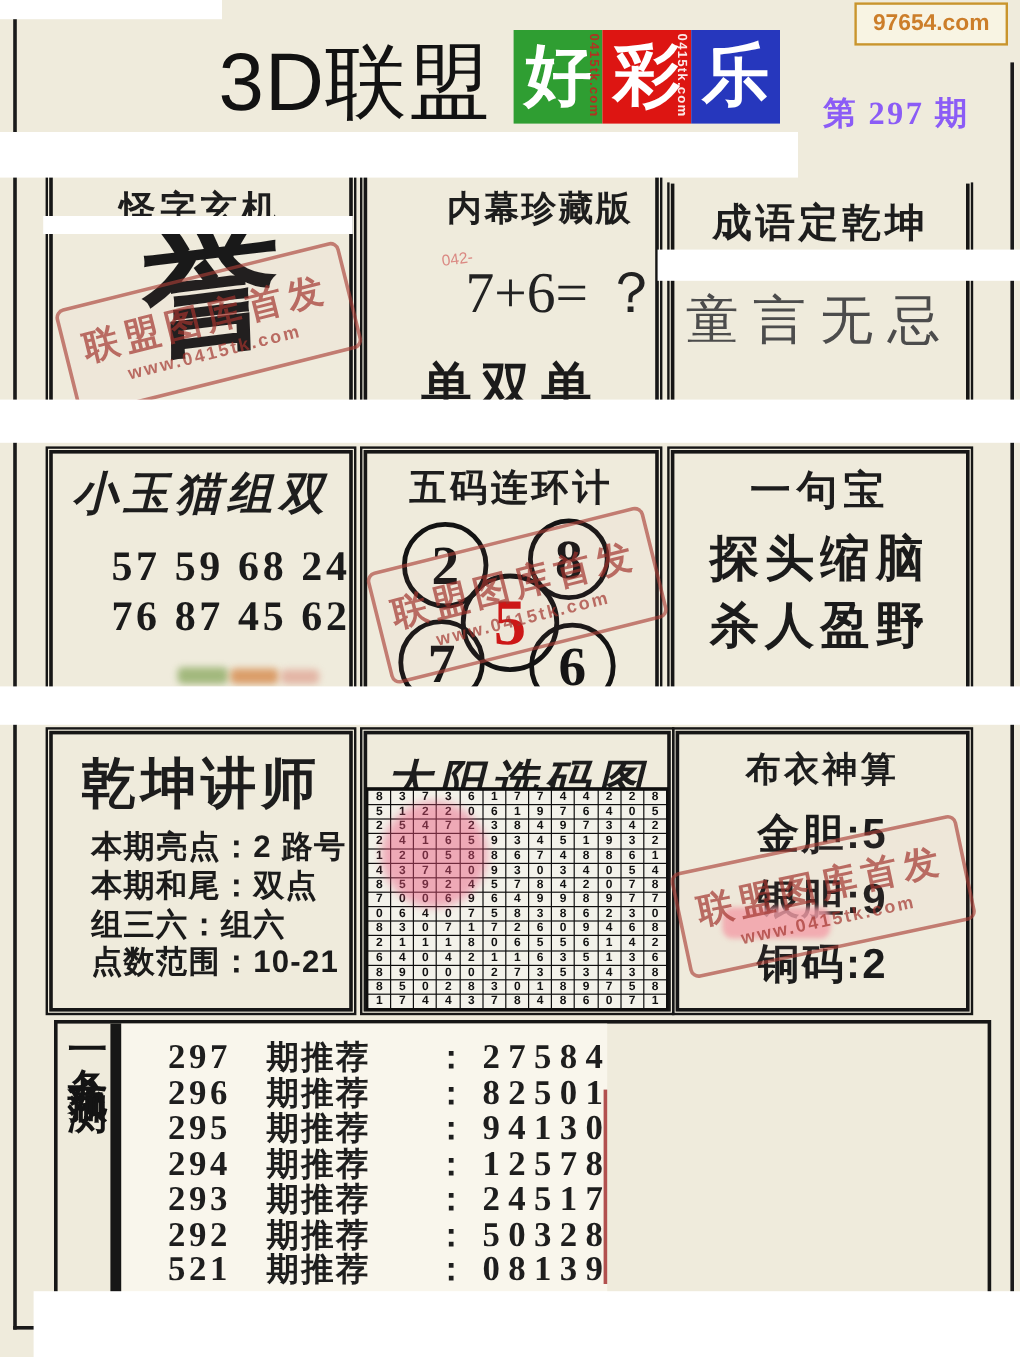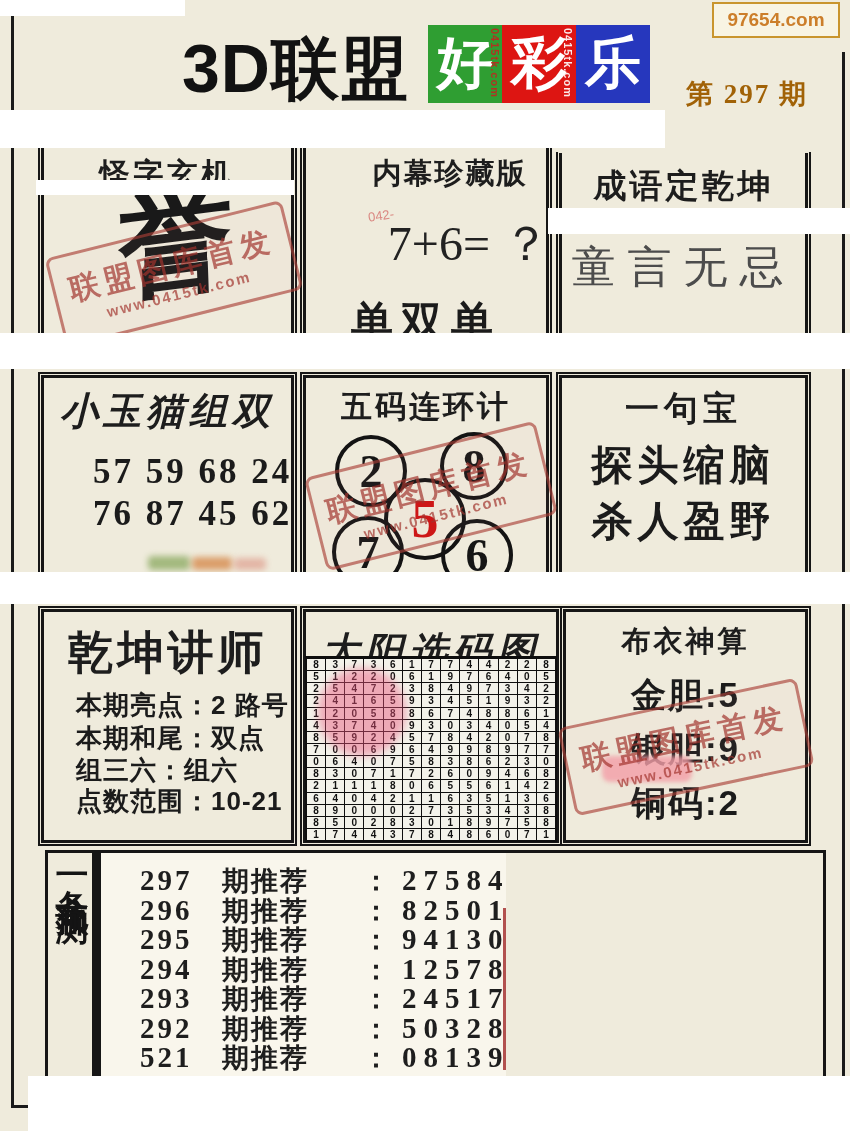--- a/index.html
+++ b/index.html
@@ -4,29 +4,29 @@
 <style>
   html,body{margin:0;padding:0;background:#ccc;}
   #page{position:relative;width:850px;height:1131px;background:#efebdc;overflow:hidden;
         font-family:"Liberation Sans",sans-serif;color:#1b1b1b;}
   .abs{position:absolute;}
   
   .pb{background:#1a1a1a;}
   
   .wband{position:absolute;background:#ffffff;z-index:5;}
   
-  .title-black{left:182px;top:24px;font-size:68px;font-weight:700;letter-spacing:1px;color:#121212;z-index:6;font-family:"Liberation Sans",sans-serif;}
+  .title-black{left:182px;top:24px;font-size:68px;font-weight:400;letter-spacing:1px;color:#121212;z-index:6;font-family:"Liberation Sans",sans-serif;}
   .tblocks{left:428px;top:25px;display:flex;z-index:6;}
   .tblock{width:74px;height:78px;display:flex;align-items:center;justify-content:center;
           color:#fff;font-size:56px;font-weight:900;font-family:"Liberation Sans",sans-serif;}
   .vwm{z-index:7;writing-mode:vertical-rl;text-orientation:mixed;font-size:11px;font-weight:700;
        letter-spacing:1px;color:rgba(200,30,30,.85);height:74px;}
   .vwm.w2{color:rgba(255,255,255,.9);}
   .edition{left:666px;top:42px;font-size:30px;font-weight:800;color:#cc1212;z-index:6;font-family:"Liberation Serif",serif;}
-  .issue-no{left:686px;top:76px;font-size:27px;font-weight:700;color:#a16207;z-index:6;font-family:"Liberation Serif",serif;letter-spacing:2px;}
+  .issue-no{left:686px;top:76px;font-size:27px;font-weight:700;color:#8b5cf6;z-index:6;font-family:"Liberation Serif",serif;letter-spacing:2px;}
   .badge{left:712px;top:2px;width:124px;height:32px;border:2px solid #c9952d;background:#f8f4e3;
          display:flex;align-items:center;justify-content:center;font-size:19px;font-weight:700;
          color:#cc7e2a;z-index:7;font-family:"Liberation Sans",sans-serif;}
   
   .dbox{position:absolute;border:2px solid #161616;z-index:1;}
   .dbox::before{content:'';position:absolute;inset:1px;border:3px solid #161616;pointer-events:none;}
   .dbox.no-top{border-top:none;}
   .dbox.no-top::before{border-top:none;}
   .bhead{position:absolute;left:0;right:0;text-align:center;font-weight:800;color:#1d1d1d;}
   .script{font-family:"Liberation Serif",serif;font-style:italic;}

